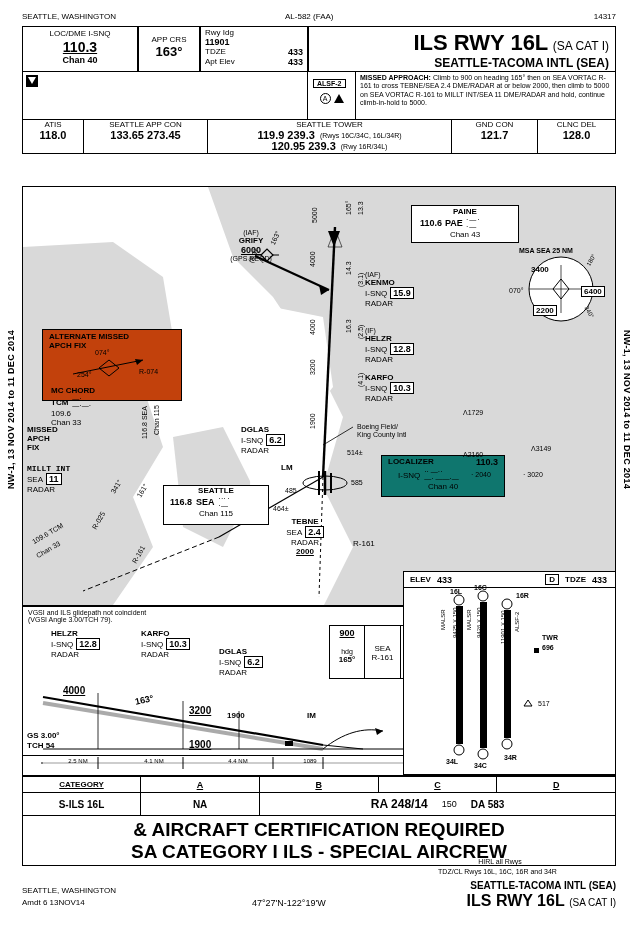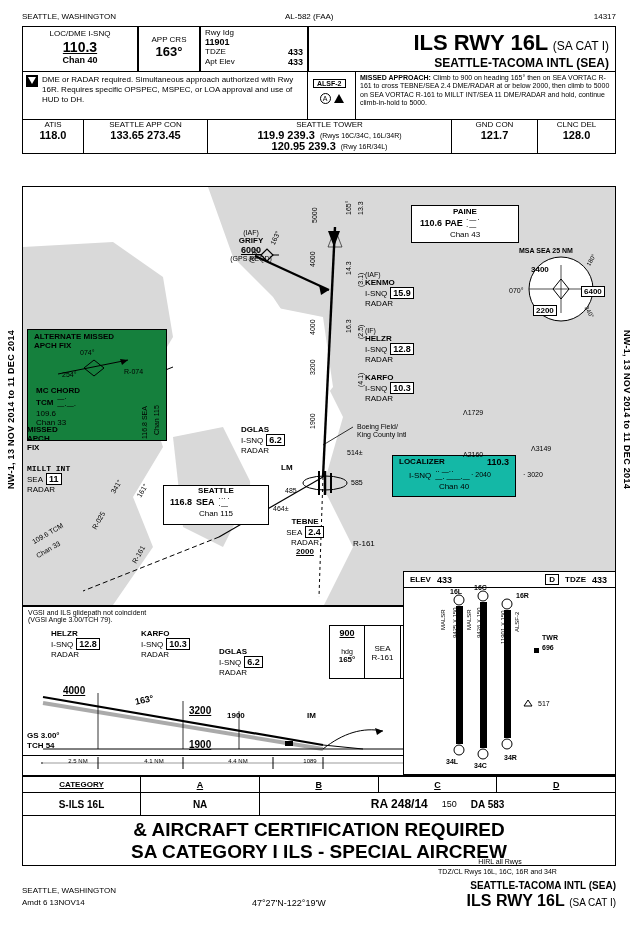--- a/index.html
+++ b/index.html
@@ -123,21 +123,20 @@
         </div>
         <div style="position:absolute; right:6px; top:29px;" class="t12 b">SEATTLE-TACOMA INTL (SEA)</div>
       </div>
     </div>
 
     <div style="display:flex; height:48px; border-top:0;">
       <div class="cell" style="width:286px; border-top:0; position:relative;">
         <div style="position:absolute; left:3px; top:3px; width:12px; height:12px; background:#000;">
           <div style="position:absolute; left:2px; top:2px; width:0;height:0;border-left:4px solid transparent;border-right:4px solid transparent;border-top:7px solid #fff;"></div>
         </div>
-        <div class="t8" style="margin:3px 4px 0 19px; line-height:1.25;">DME or RADAR required.  Simultaneous approach authorized with Rwy 16R.  Requires specific OPSPEC, MSPEC, or LOA approval and use of HUD to DH.</div>
       </div>
       <div class="cell" style="width:48px; border-top:0; border-left:0;">
         <div class="ctr t7 b" style="margin-top:2px; border:1px solid #000; display:inline-block; padding:0 3px; margin-left:5px;">ALSF-2</div>
         <div class="flexc" style="margin-top:3px; gap:3px;">
           <span style="display:inline-block;width:11px;height:11px;border:1px solid #000;border-radius:50%;font-size:7px;line-height:10px;text-align:center;">A</span>
           <span style="display:inline-block;width:0;height:0;border-left:5px solid transparent;border-right:5px solid transparent;border-bottom:9px solid #000;"></span>
         </div>
       </div>
       <div class="cell" style="flex:1; border-top:0; border-left:0;">
         <div class="t7" style="margin:2px 4px; line-height:1.2;">
@@ -284,21 +283,21 @@
         <span class="t9 b solidbox">6.2</span>
       </div>
       <div class="t8">RADAR</div>
     </div>
 
     <div class="abs t7" style="left:334px; top:236px; line-height:1.15;">
       <div>Boeing Field/</div>
       <div>King County Intl</div>
     </div>
 
-    <div class="abs bx" style="left:369px; top:268px; width:124px; height:42px; background:#14b8a6;">
+    <div class="abs bx" style="left:358px; top:268px; width:124px; height:42px; background:#0f766e;">
       <div style="display:flex; justify-content:space-between; padding:1px 6px;">
         <span class="t8 b">LOCALIZER</span>
         <span class="t9 b">110.3</span>
       </div>
       <div style="display:flex; gap:4px; padding-left:16px; align-items:center;">
         <span class="t8">I-SNQ</span>
         <span style="font-size:7px;">·· —··<br>—· ——·—</span>
       </div>
       <div class="ctr t8">Chan 40</div>
     </div>
@@ -306,21 +305,21 @@
     <div class="abs bx" style="left:140px; top:298px; width:106px; height:40px; background:#fff;">
       <div class="ctr t8 b">SEATTLE</div>
       <div style="display:flex; gap:4px; padding-left:6px; align-items:center;">
         <span class="t9 b">116.8</span>
         <span class="t9 b">SEA</span>
         <span style="font-size:7px;">··· ·<br>·—</span>
       </div>
       <div class="ctr t8">Chan 115</div>
     </div>
 
-    <div class="abs bx" style="left:4px; top:142px; width:140px; height:112px; background:#15803d;">
+    <div class="abs bx" style="left:19px; top:142px; width:140px; height:72px; background:#c2410c;">
       <div class="t8 b" style="margin:2px 0 0 6px;">ALTERNATE MISSED</div>
       <div class="t8 b" style="margin-left:6px;">APCH FIX</div>
       <div style="position:relative; height:36px;">
         <svg width="140" height="36" style="position:absolute;left:0;top:0;">
           <polygon points="56,18 66,10 76,18 66,26" fill="none" stroke="#000" stroke-width="1"></polygon>
           <line x1="30" y1="24" x2="100" y2="10" stroke="#000" stroke-width="1"></line>
           <polygon points="100,10 92,9 94,15" fill="#000"></polygon>
         </svg>
         <div class="t7" style="position:absolute; left:52px; top:-1px;">074°</div>
         <div class="t7" style="position:absolute; left:34px; top:21px;">254°</div>

